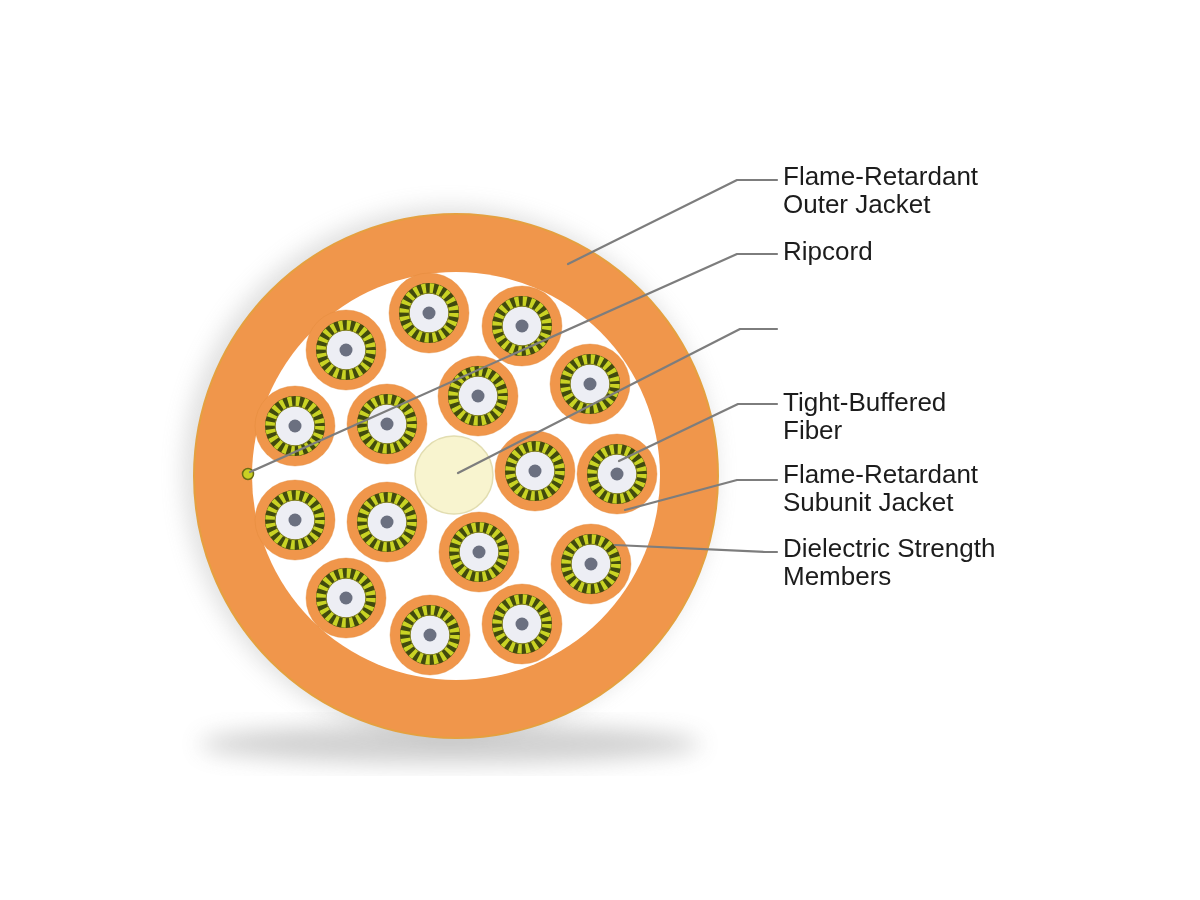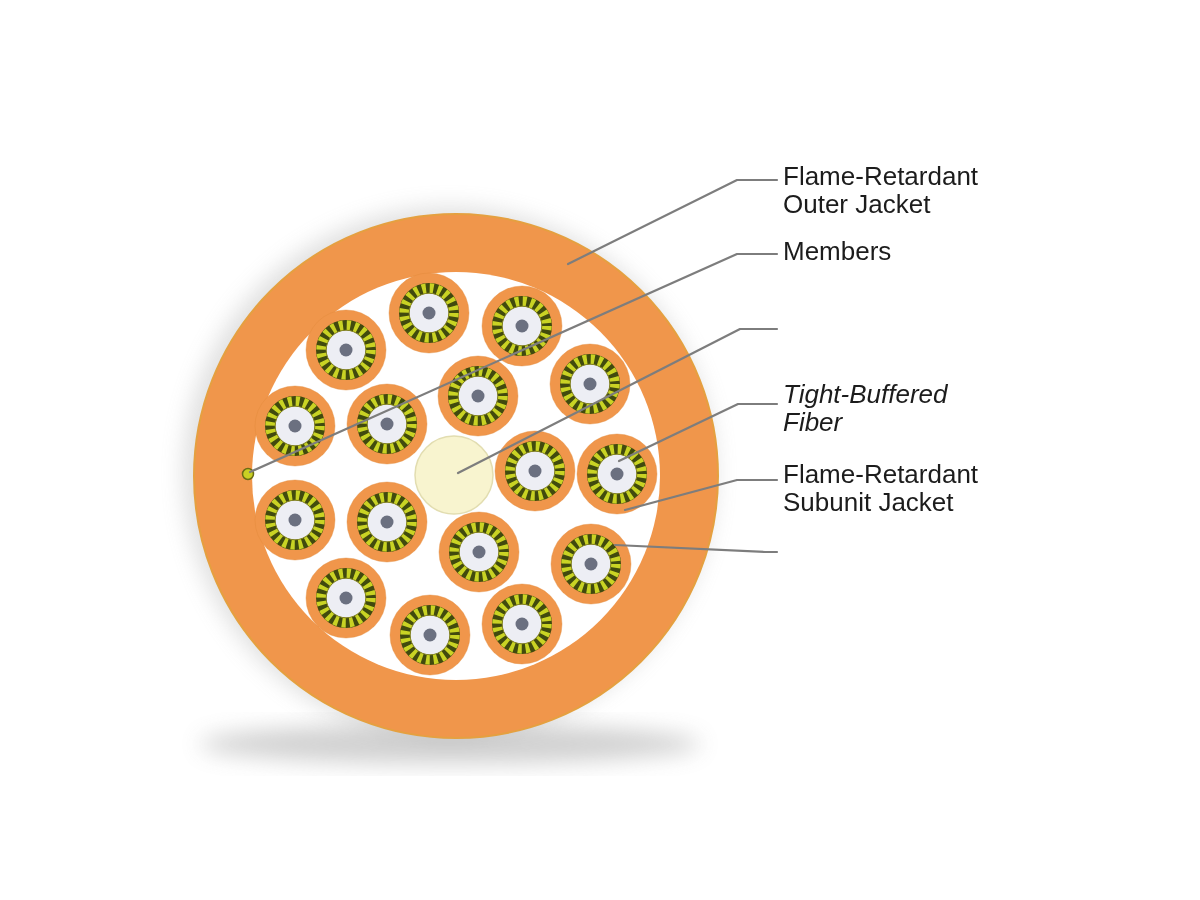--- a/index.html
+++ b/index.html
@@ -163,18 +163,20 @@
       <polyline points="777,139 737,139 568,223" fill="none" stroke="#7D7D7D" stroke-width="2.2" stroke-linecap="round" stroke-linejoin="round"></polyline>
       <polyline points="777,213 737,213 250,431" fill="none" stroke="#7D7D7D" stroke-width="2.2" stroke-linecap="round" stroke-linejoin="round"></polyline>
       <polyline points="777,288 740,288 458,432" fill="none" stroke="#7D7D7D" stroke-width="2.2" stroke-linecap="round" stroke-linejoin="round"></polyline>
       <polyline points="777,363 738,363 619,420" fill="none" stroke="#7D7D7D" stroke-width="2.2" stroke-linecap="round" stroke-linejoin="round"></polyline>
       <polyline points="777,439 737,439 625,469" fill="none" stroke="#7D7D7D" stroke-width="2.2" stroke-linecap="round" stroke-linejoin="round"></polyline>
       <polyline points="777,511 765,511 615,504" fill="none" stroke="#7D7D7D" stroke-width="2.2" stroke-linecap="round" stroke-linejoin="round"></polyline>
     </svg>
 
   <div class="label" id="label-0" style="left: 783px; top: 122px;">Flame-Retardant
 Outer Jacket</div>
-  <div class="label" id="label-1" style="left: 783px; top: 197px;">Members</div>
-  <div class="label" id="label-3" style="left: 783px; top: 340px; font-style: italic;">Tight-Buffered
+  <div class="label" id="label-1" style="left: 783px; top: 197px;">Ripcord</div>
+  <div class="label" id="label-3" style="left: 783px; top: 348px;">Tight-Buffered
 Fiber</div>
   <div class="label" id="label-4" style="left: 783px; top: 420px;">Flame-Retardant
 Subunit Jacket</div>
+  <div class="label" id="label-5" style="left: 783px; top: 494px;">Dielectric Strength
+Members</div>
 </div>
 
 </body></html>

